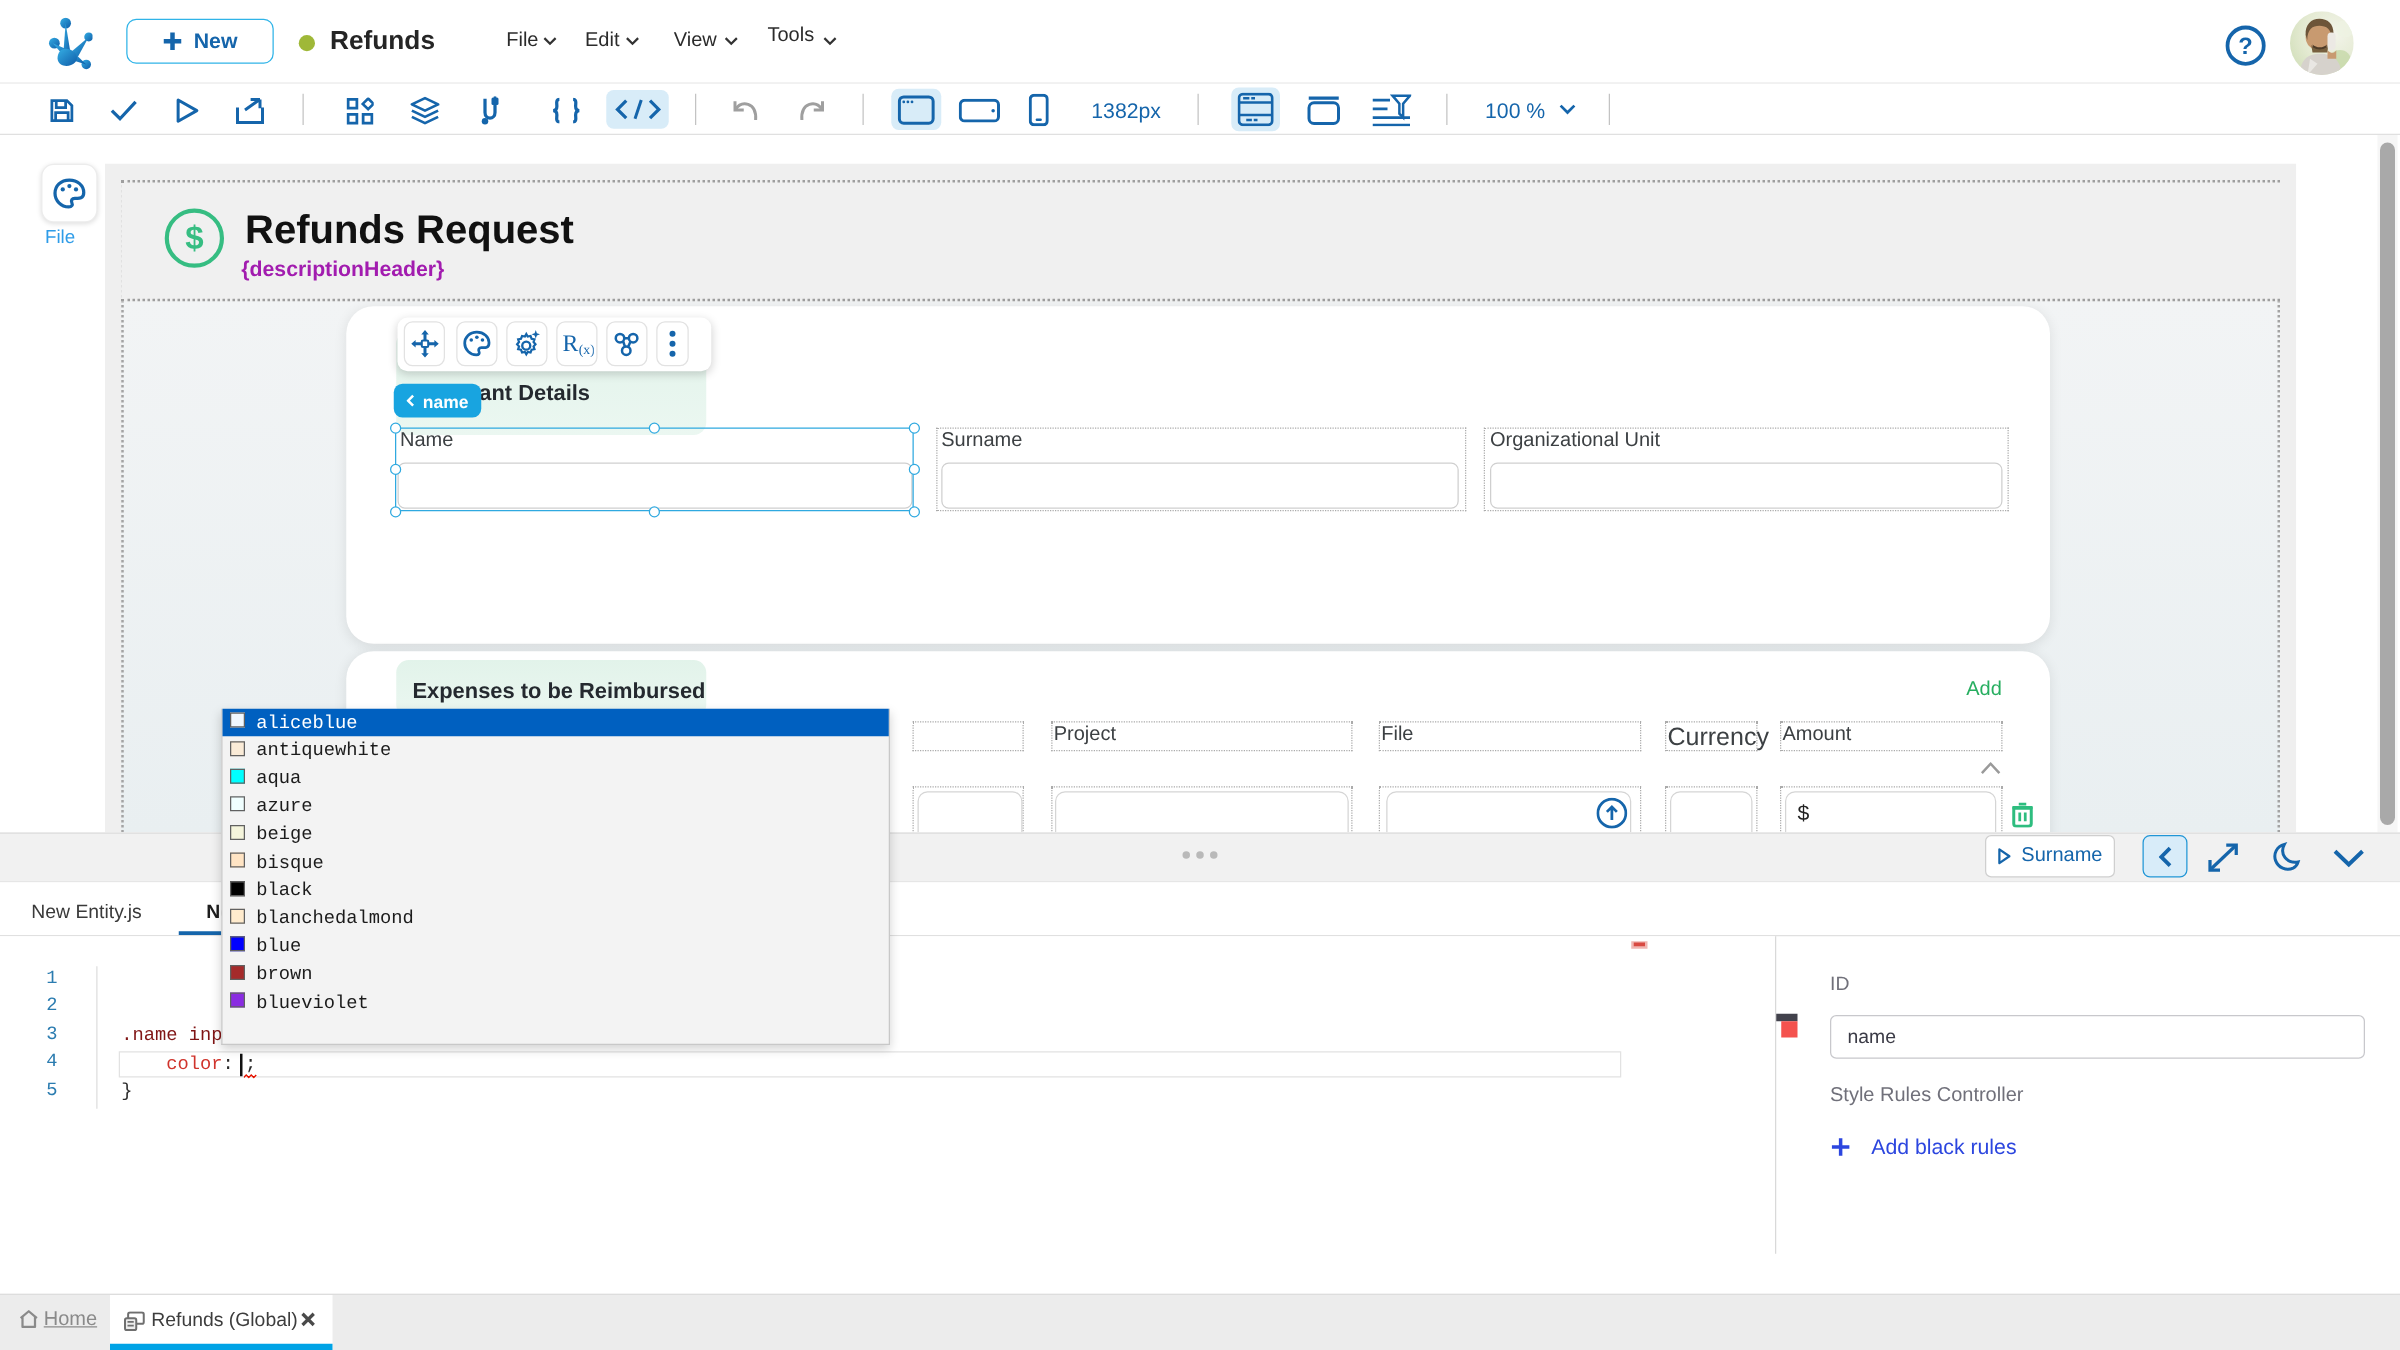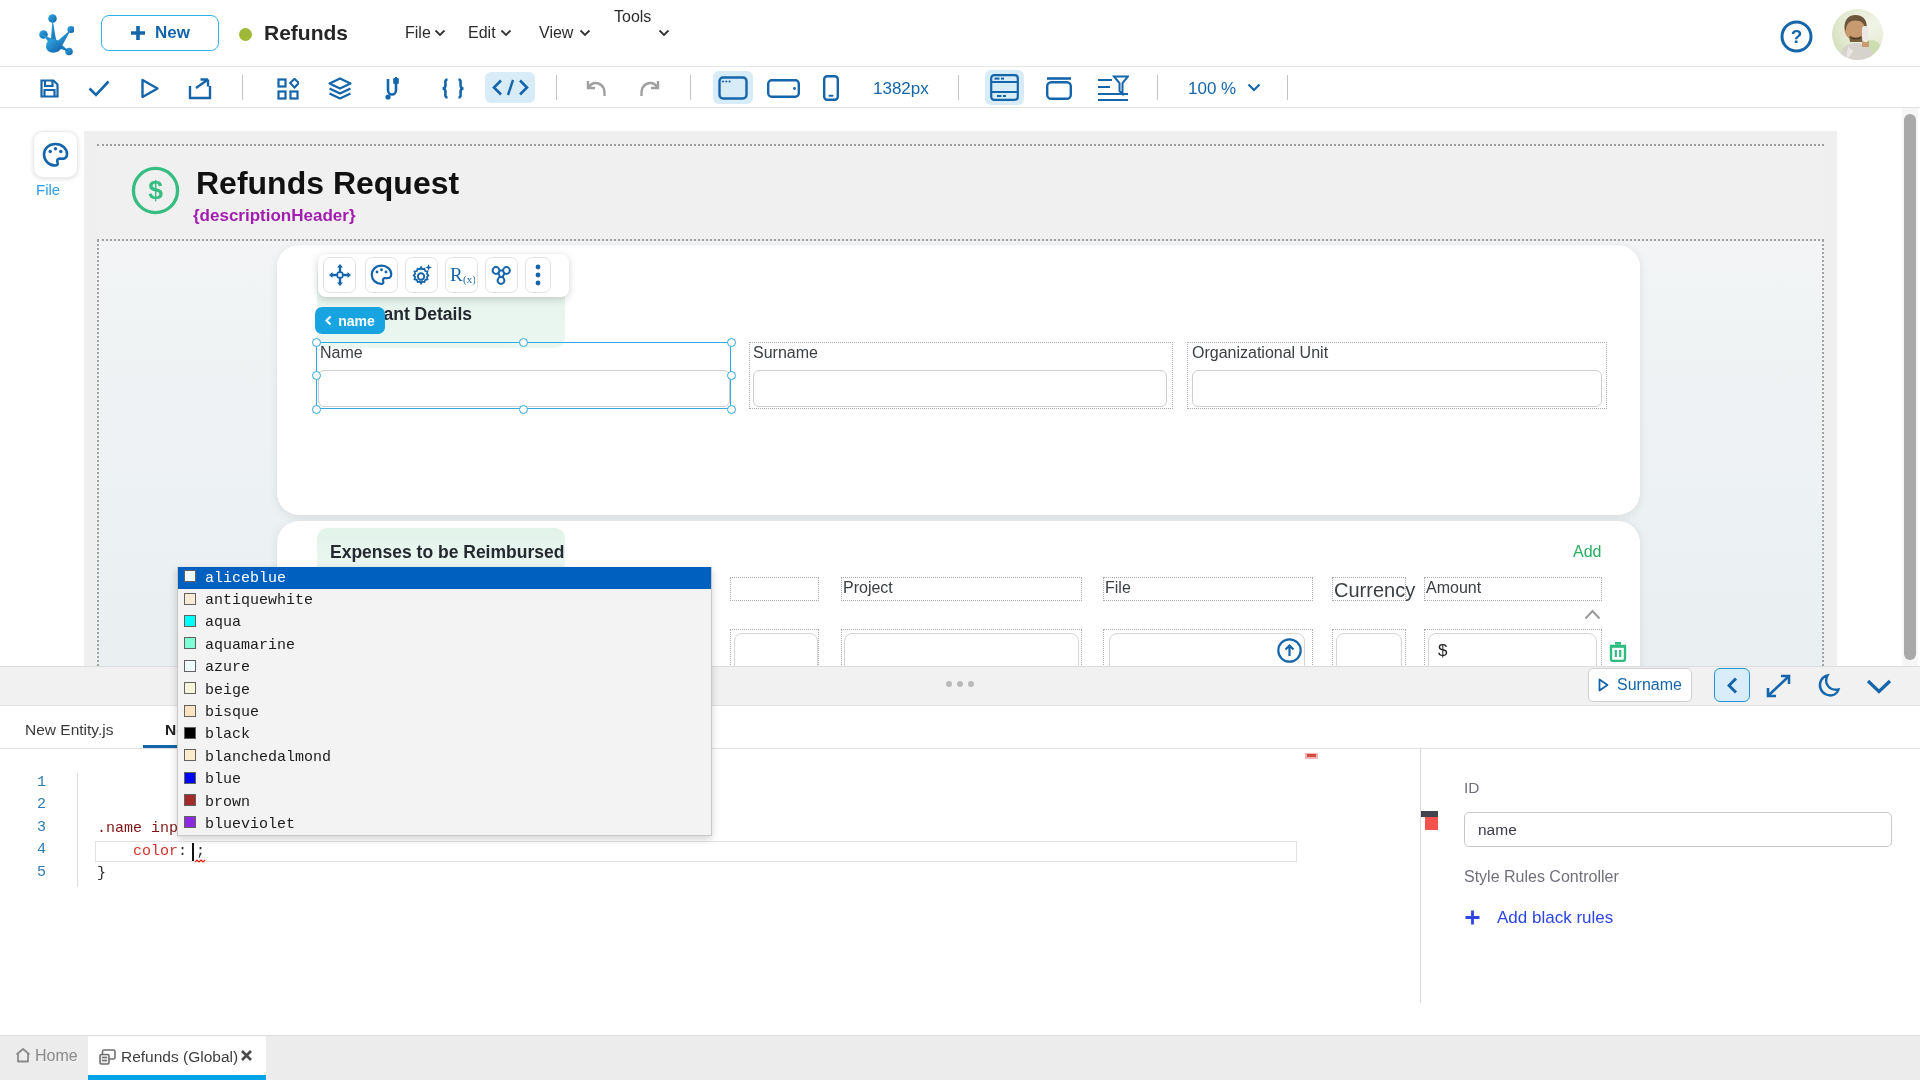--- a/index.html
+++ b/index.html
@@ -51,21 +51,21 @@
         </svg>
       <span style="color:#1565ab;font-weight:bold;font-size:17px;">New</span>
     </div>
 
     <div class="abs" style="left:239px;top:28px;width:13px;height:13px;border-radius:50%;background:#9fb838;"></div>
     <div class="abs" style="left:264px;top:21px;font-size:21px;font-weight:bold;color:#252525;">Refunds</div>
 
     <div class="abs" style="left:405px;top:24px;font-size:16px;color:#2b2b2b;">File</div>
     <div class="abs" style="left:468px;top:24px;font-size:16px;color:#2b2b2b;">Edit</div>
     <div class="abs" style="left:539px;top:24px;font-size:16px;color:#2b2b2b;">View</div>
-    <div class="abs" style="left:614px;top:8px;font-size:16px;color:#2b2b2b;">Tools</div>
+    <div class="abs" style="left:614px;top:20px;font-size:16px;color:#2b2b2b;">Tools</div>
     <svg class="abs" style="left:434px;top:29px;" width="12" height="8" viewBox="0 0 12 8">
         <path d="M1.5 1.5 L6 6 L10.5 1.5" fill="none" stroke="#333" stroke-width="1.8"></path>
       </svg>
     <svg class="abs" style="left:500px;top:29px;" width="12" height="8" viewBox="0 0 12 8">
         <path d="M1.5 1.5 L6 6 L10.5 1.5" fill="none" stroke="#333" stroke-width="1.8"></path>
       </svg>
     <svg class="abs" style="left:579px;top:29px;" width="12" height="8" viewBox="0 0 12 8">
         <path d="M1.5 1.5 L6 6 L10.5 1.5" fill="none" stroke="#333" stroke-width="1.8"></path>
       </svg>
     <svg class="abs" style="left:658px;top:29px;" width="12" height="8" viewBox="0 0 12 8">
@@ -442,40 +442,39 @@
     <svg class="abs" style="left:1465px;top:204px;" width="15" height="15" viewBox="0 0 15 15">
         <path d="M7.5 0.5 V14.5 M0.5 7.5 H14.5" stroke="#2c46df" stroke-width="2.8"></path>
       </svg>
     <div class="abs" style="left:1497px;top:202px;font-size:17px;color:#2c46df;">Add black rules</div>
   </div>
 
   <div class="abs" id="bottombar" style="left:0;top:1035px;width:1920px;height:45px;background:#ececec;border-top:1px solid #dddddd;">
     <svg class="abs" style="left:15px;top:12px;" width="16" height="15" viewBox="0 0 16 15">
       <path d="M1.5 6.5 L8 1 L14.5 6.5 M3 5.5 V13.5 H13 V5.5" fill="none" stroke="#8a8a8a" stroke-width="1.8" stroke-linejoin="round"></path>
     </svg>
-    <div class="abs" style="left:35px;top:11px;font-size:16px;color:#8a8a8a;">Home</div>
+    <div class="abs" style="left:35px;top:11px;font-size:16px;color:#8a8a8a;text-decoration:underline;">Home</div>
 
     <div class="abs" style="left:88px;top:0;width:178px;height:45px;background:#fff;"></div>
     <div class="abs" style="left:88px;top:39px;width:178px;height:6px;background:#00a3e6;"></div>
     <svg class="abs" style="left:99px;top:13px;" width="17" height="16" viewBox="0 0 17 16">
       <rect x="3.5" y="1" width="12.5" height="9" rx="1.5" fill="none" stroke="#6f6f6f" stroke-width="1.6"></rect>
       <rect x="1" y="5.5" width="9" height="9.5" rx="1.5" fill="#ececec" stroke="#6f6f6f" stroke-width="1.6"></rect>
       <path d="M3 8.5 H8 M3 11.5 H8" stroke="#6f6f6f" stroke-width="1.4"></path>
     </svg>
     <div class="abs" style="left:121px;top:12px;font-size:15.5px;color:#3d3d3d;">Refunds (Global)</div>
     <svg class="abs" style="left:240px;top:13px;" width="13" height="13" viewBox="0 0 13 13">
         <path d="M2 2 L11 11 M11 2 L2 11" stroke="#4a4a4a" stroke-width="2.6"></path>
       </svg>
   </div>
 
   <div class="abs" id="dropdown" style="left:177px;top:567px;width:535px;height:269px;background:#f3f3f3;border:1px solid #c8c8c8;border-top:none;box-shadow:0 3px 8px rgba(0,0,0,0.18);font-family:'Liberation Mono',monospace;font-size:15px;">
     <div class="dditem sel"><span class="sw" style="background:#f0f8ff;"></span>aliceblue</div>
     <div class="dditem"><span class="sw" style="background:#faebd7;"></span>antiquewhite</div>
     <div class="dditem"><span class="sw" style="background:#00ffff;"></span>aqua</div>
-    <div class="dditem"><span class="sw" style="background:#7fffd4;"></span>aquamarine</div>
     <div class="dditem"><span class="sw" style="background:#f0ffff;"></span>azure</div>
     <div class="dditem"><span class="sw" style="background:#f5f5dc;"></span>beige</div>
     <div class="dditem"><span class="sw" style="background:#ffe4c4;"></span>bisque</div>
     <div class="dditem"><span class="sw" style="background:#000000;"></span>black</div>
     <div class="dditem"><span class="sw" style="background:#ffebcd;"></span>blanchedalmond</div>
     <div class="dditem"><span class="sw" style="background:#0000ff;"></span>blue</div>
     <div class="dditem"><span class="sw" style="background:#a52a2a;"></span>brown</div>
     <div class="dditem"><span class="sw" style="background:#8a2be2;"></span>blueviolet</div>
   </div>
 

